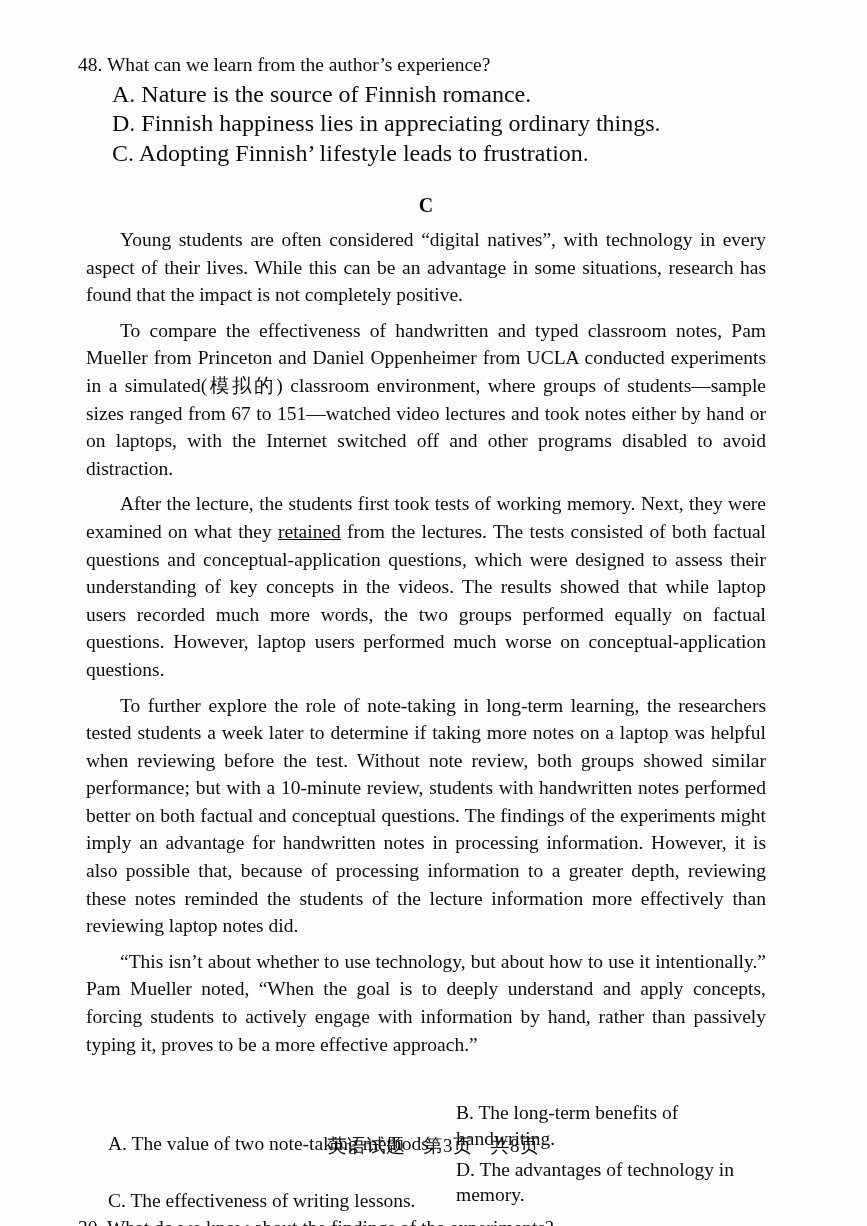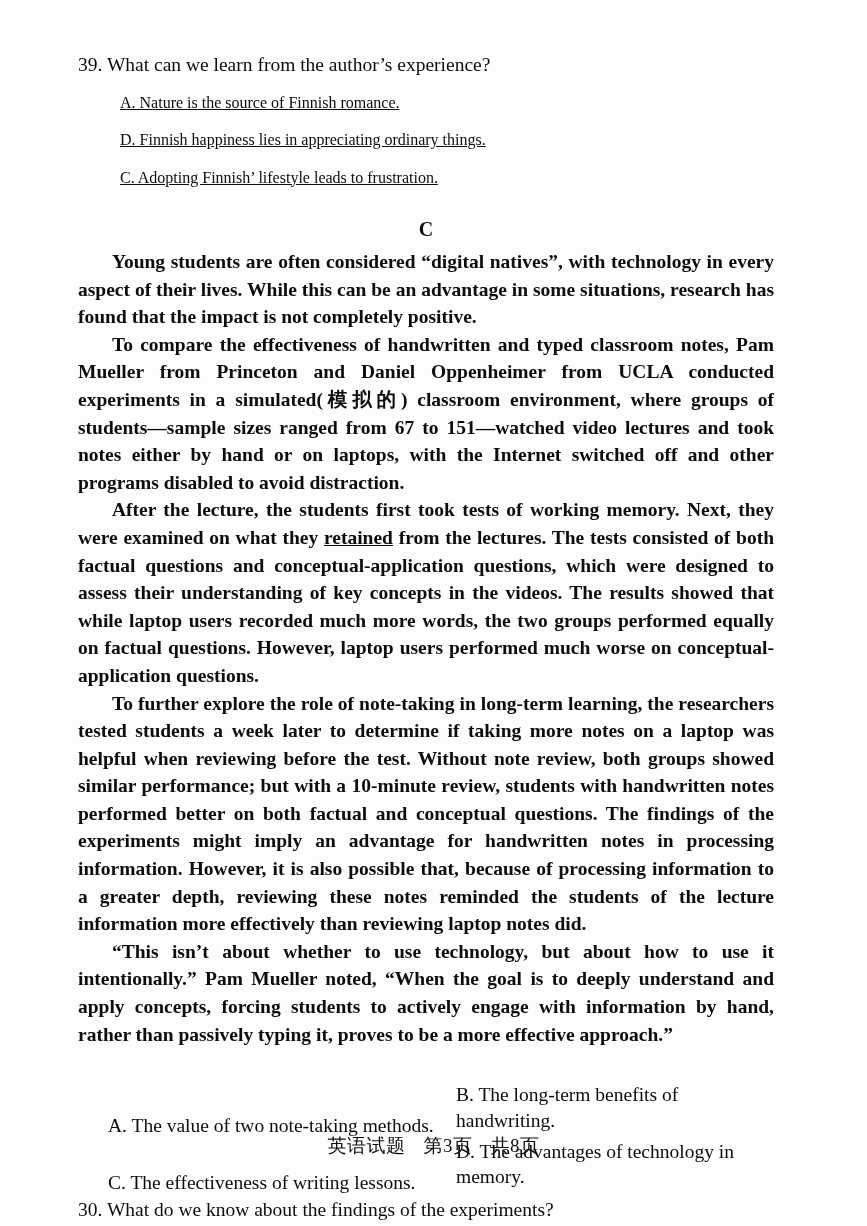--- a/index.html
+++ b/index.html
@@ -34,26 +34,25 @@
   .q-block {
     margin: 0 0 2px 0;
   }
   .q-stem {
     font-size: 19.5px;
     line-height: 25.5px;
     margin: 0;
     white-space: pre-wrap;
   }
   .opt-line {
-    font-size: 16px;
+    font-size: 24px;
     line-height: 25.5px;
-    margin: 12px;
+    margin: 4px;
     padding-left: 30px;
     white-space: pre-wrap;
-    text-decoration: underline;
   }
 
   
   .opt-row2 {
     display: flex;
     font-size: 19.5px;
     line-height: 25.5px;
     padding-left: 30px;
   }
   .opt-row2 > span:first-child { width: 348px; flex: 0 0 348px; margin-top: 31px; }
@@ -78,23 +77,22 @@
     font-weight: bold;
     line-height: 26px;
     margin: 26px 0 6px 0;
   }
   .para {
     font-size: 19.5px;
     line-height: 27.6px;
     text-align: justify;
     text-justify: inter-word;
     text-indent: 34px;
-    margin: 0;
+    margin: 8px;
     hyphens: none;
-    font-weight: bold;
   }
   .para.last-justify {
     text-align-last: left;
   }
   .underlined { text-decoration: underline; }
   .gap-lg  { height: 34px; }
 
   
   .footer {
     position: absolute;
@@ -109,21 +107,21 @@
   }
   .footer .seg { margin: 14px 9px; font-family: Liberation Serif, serif; }
 </style>
 </head>
 <body>
 
 <div class="page">
   <div class="content">
 
     <div class="q-block">
-      <p class="q-stem">39. What can we learn from the author’s experience?</p>
+      <p class="q-stem">48. What can we learn from the author’s experience?</p>
       <p class="opt-line">A. Nature is the source of Finnish romance.</p>
       <p class="opt-line">D. Finnish happiness lies in appreciating ordinary things.</p>
       <p class="opt-line">C. Adopting Finnish’ lifestyle leads to frustration.</p>
     </div>
 
     <div class="passage-label">C</div>
 
     <div>
       <p class="para">Young students are often considered “digital natives”, with technology in every aspect of their lives. While this can be an advantage in some situations, research has found that the impact is not completely positive.</p>
       <p class="para">To compare the effectiveness of handwritten and typed classroom notes, Pam Mueller from Princeton and Daniel Oppenheimer from UCLA conducted experiments in a simulated(模拟的) classroom environment, where groups of students—sample sizes ranged from 67 to 151—watched video lectures and took notes either by hand or on laptops, with the Internet switched off and other programs disabled to avoid distraction.</p>

